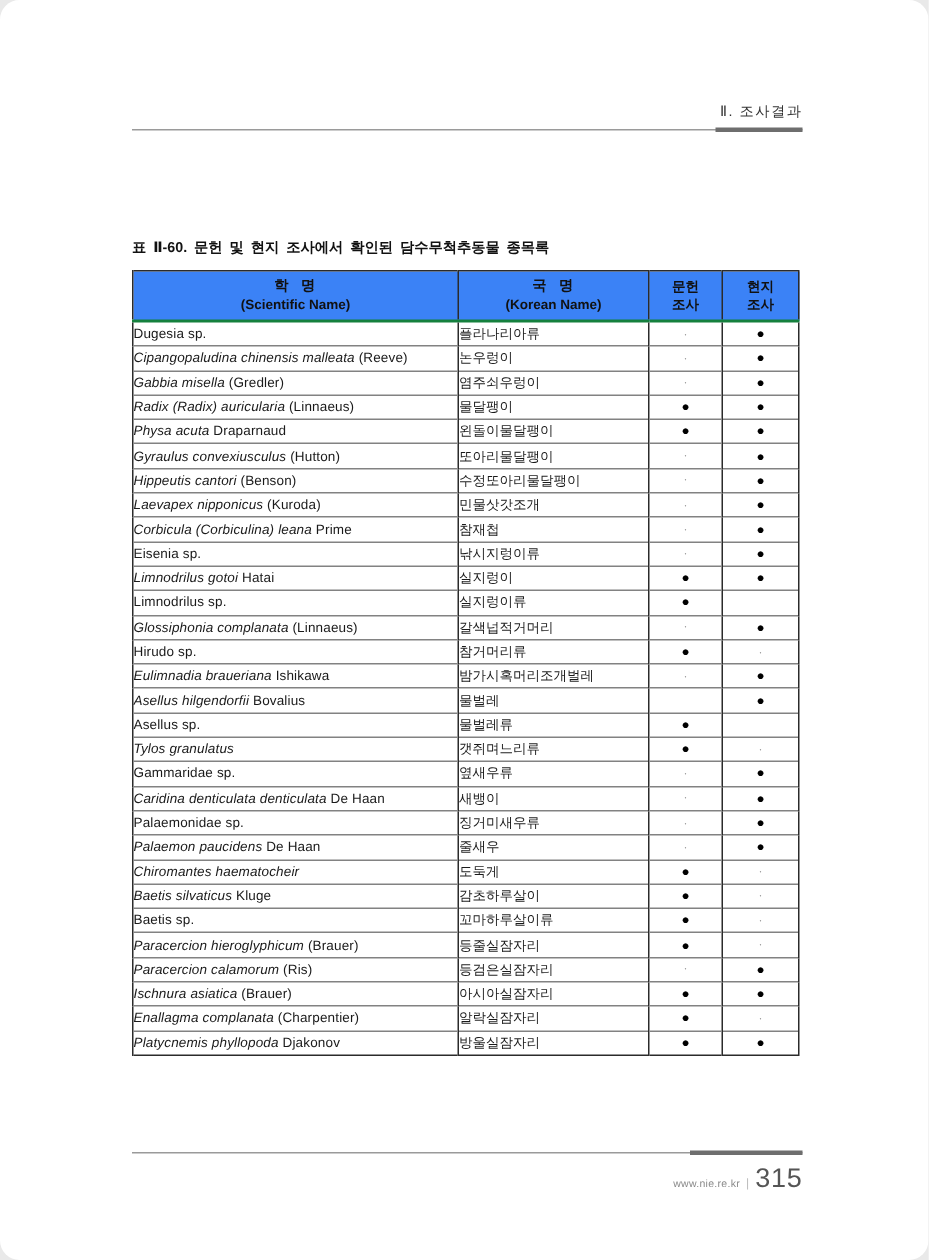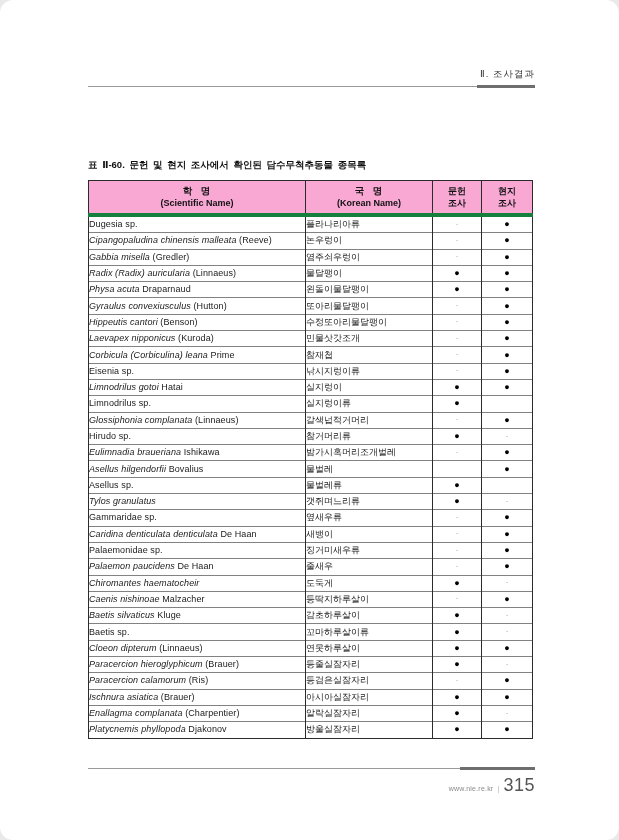--- a/index.html
+++ b/index.html
@@ -48,24 +48,24 @@
   table.species col.c3{width:49px;}
   table.species col.c4{width:51px;}
   table.species{border:1.5px solid #2b2b2b;}
   table.species th,table.species td{
     border-left:1px solid #2b2b2b;
     border-right:1px solid #2b2b2b;
     border-top:1px solid #828282;
     padding:0;margin:0;
   }
   table.species thead th{
-    background:#f9a8d4;
+    background:#3b82f6;
     height:32px;
     border-top:none;
-    border-bottom:4px solid #15803d;
+    border-bottom:2px solid #15803d;
     font-size:9px;font-weight:bold;color:#111;
     text-align:center;vertical-align:middle;
     line-height:1.35;
     margin-left:12px;
   }
   .hdr-ko{font-size:9.5px;letter-spacing:1px;white-space:pre;}
   table.species tbody td{
     height:15.3px;
     font-size:9px;
     vertical-align:middle;
@@ -270,42 +270,30 @@
           <td class="mark absent">·</td>
           <td class="mark present">●</td>
         </tr>
         <tr>
           <td class="sci"><i>Chiromantes haematocheir</i></td>
           <td class="kor">도둑게</td>
           <td class="mark present">●</td>
           <td class="mark absent">·</td>
         </tr>
         <tr>
-          <td class="sci"><i>Caenis nishinoae</i> Malzacher</td>
-          <td class="kor">등딱지하루살이</td>
-          <td class="mark absent">·</td>
-          <td class="mark present">●</td>
-        </tr>
-        <tr>
           <td class="sci"><i>Baetis silvaticus</i> Kluge</td>
           <td class="kor">감초하루살이</td>
           <td class="mark present">●</td>
           <td class="mark absent">·</td>
         </tr>
         <tr>
           <td class="sci">Baetis sp.</td>
           <td class="kor">꼬마하루살이류</td>
           <td class="mark present">●</td>
           <td class="mark absent">·</td>
-        </tr>
-        <tr>
-          <td class="sci"><i>Cloeon dipterum</i> (Linnaeus)</td>
-          <td class="kor">연못하루살이</td>
-          <td class="mark present">●</td>
-          <td class="mark present">●</td>
         </tr>
         <tr>
           <td class="sci"><i>Paracercion hieroglyphicum</i> (Brauer)</td>
           <td class="kor">등줄실잠자리</td>
           <td class="mark present">●</td>
           <td class="mark absent">·</td>
         </tr>
         <tr>
           <td class="sci"><i>Paracercion calamorum</i> (Ris)</td>
           <td class="kor">등검은실잠자리</td>

